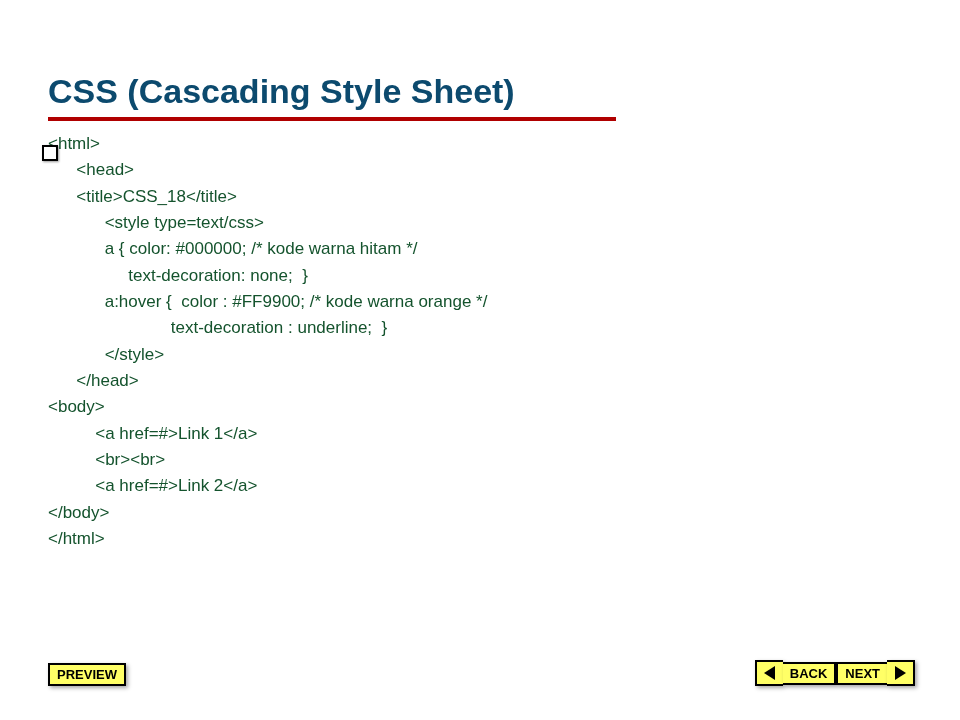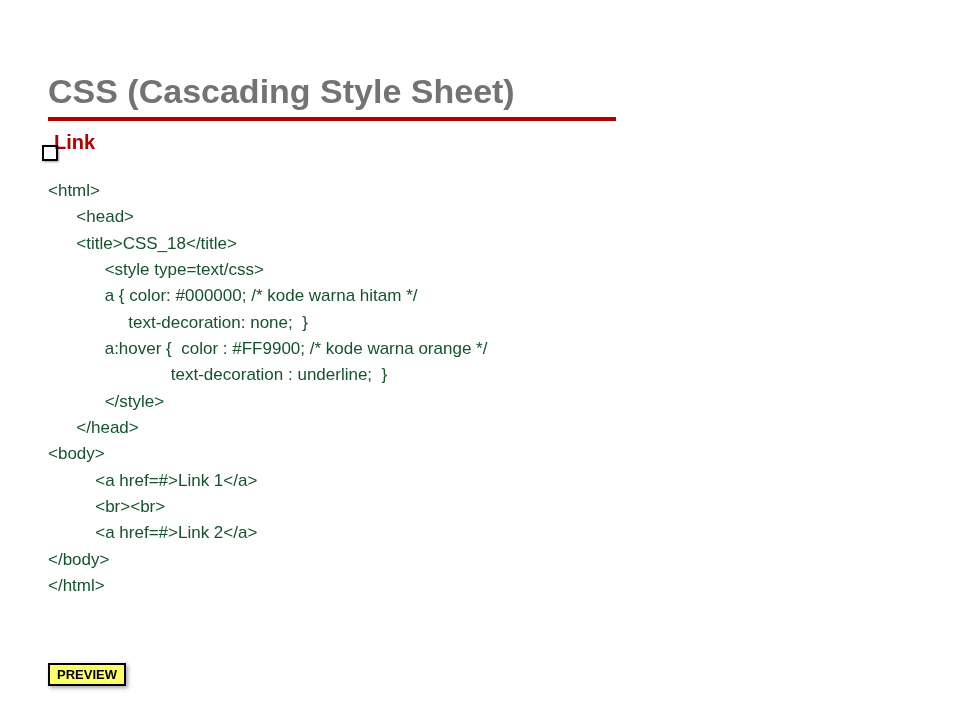--- a/index.html
+++ b/index.html
@@ -13,21 +13,21 @@
   }
   .slide {
     position: absolute;
     left: 48px;
     top: 72px;
     right: 48px;
   }
   .title {
     font-size: 34px;
     font-weight: bold;
-    color: #737373;
+    color: #0c4a6e;
     margin-bottom: 6px;
   }
   .underline {
     height: 4px;
     width: 568px;
     background: #b00000;
     margin-bottom: 10px;
   }
   .subhead {
     color: #b00000;
@@ -99,21 +99,20 @@
     border: 2px solid #000;
     box-shadow: 1px 1px 2px rgba(0,0,0,0.4);
   }
 </style>
 </head>
 <body>
 
 <div class="slide">
   <div class="title">CSS (Cascading Style Sheet)</div>
   <div class="underline"></div>
-  <div class="subhead">Link</div>
   <div class="code">&lt;html&gt;
       &lt;head&gt;
       &lt;title&gt;CSS_18&lt;/title&gt;
             &lt;style type=text/css&gt;
             a { color: #000000; /* kode warna hitam */
                  text-decoration: none;  }
             a:hover {  color : #FF9900; /* kode warna orange */
                           text-decoration : underline;  }
             &lt;/style&gt;
       &lt;/head&gt;
@@ -122,13 +121,27 @@
           &lt;br&gt;&lt;br&gt;
           &lt;a href=#&gt;Link 2&lt;/a&gt;
 &lt;/body&gt;
 &lt;/html&gt;</div>
 </div>
 
 <div class="legal-box"></div>
 
 <div class="nav">
   <button class="btn">PREVIEW</button>
+  <div class="nav-right">
+    <div class="back-group">
+      <div class="arrow-box">
+          <div class="tri-left"></div>
+        </div>
+      <button class="btn" style="border-left:none">BACK</button>
+    </div>
+    <div class="next-group">
+      <button class="btn" style="border-right:none">NEXT</button>
+      <div class="arrow-box">
+          <div class="tri-right"></div>
+        </div>
+    </div>
+  </div>
 </div>
 
 </body></html>

